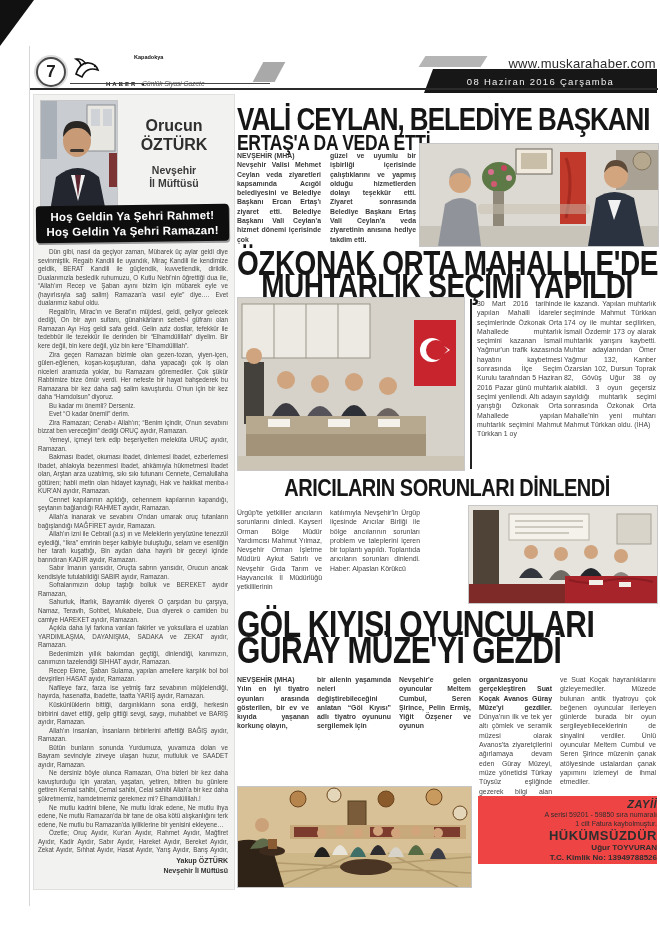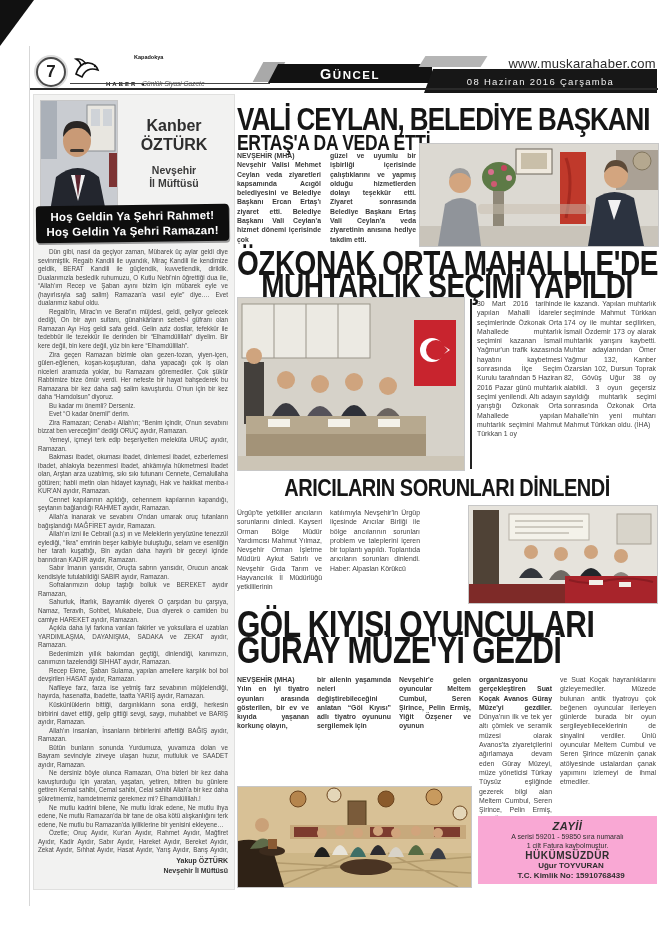--- a/index.html
+++ b/index.html
@@ -82,25 +82,25 @@
   .gol-c4 .intro{font-weight:bold;color:#333;}
 
   
   .photo{display:block;border:1px solid #c7c7c7;}
   .ph-veda{left:419px;top:143px;}
   .ph-ozkonak{left:237px;top:297px;}
   .ph-aricilar{left:468px;top:505px;}
   .ph-gol{left:237px;top:786px;}
 
   
-  .zayi{left:478px;top:816px;width:179px;height:68px;background:#f9a8d4;
-        display:flex;flex-direction:column;align-items:center;justify-content:center;color:#2e2e2e;}
+  .zayi{left:478px;top:796px;width:179px;height:68px;background:#ef4444;
+        display:flex;flex-direction:column;align-items:flex-end;justify-content:center;color:#2e2e2e;}
   .zayi .t{font-size:11px;font-weight:bold;font-style:italic;letter-spacing:0.5px;}
   .zayi .s{font-size:7px;line-height:9px;}
-  .zayi .h{font-size:10px;font-weight:bold;letter-spacing:0.5px;}
+  .zayi .h{font-size:13px;font-weight:bold;letter-spacing:0.5px;}
   .zayi .n{font-size:8px;font-weight:bold;line-height:10px;padding-left:7px;}
 </style>
 </head>
 <body>
 
 <div class="page">
 
   <div class="abs corner" style="left:0;top:0"></div>
   <div class="abs left-edge"></div>
 
@@ -114,23 +114,20 @@
       <path d="M14,8 Q10,2 4,3 Q8,5 9,9" fill="none" stroke="#111" stroke-width="1.4"></path>
       <circle cx="23" cy="10" r="1.2" fill="#111"></circle>
     </svg>
     <span class="region">Kapadokya</span>
     <span class="sub">HABER ●</span>
     <span class="tagline">Günlük Siyasi Gazete</span>
   </div>
   <div class="abs logo-rule"></div>
 
   <div class="abs guncel-accent"></div>
-  <div class="abs guncel">
-    <div class="guncel-text">GÜNCEL</div>
-  </div>
 
   <div class="abs url-stripe"></div>
   <div class="abs url">www.muskarahaber.com</div>
   <div class="abs dateband">
     <span>08 Haziran 2016 Çarşamba</span>
   </div>
   <div class="abs header-rule"></div>
 
   <div class="abs leftcol"></div>
 
@@ -143,21 +140,21 @@
     <rect x="68" y="52" width="8" height="34" fill="#7d3434"></rect>
     <path d="M8,116 L15,76 Q37,58 58,76 L66,116 Z" fill="#23262e"></path>
     <polygon points="30,74 37,100 44,74" fill="#f1f1f1"></polygon>
     <polygon points="34,74 37,96 40,74" fill="#5d2630"></polygon>
     <ellipse cx="36" cy="40" rx="14" ry="16" fill="#c99a76"></ellipse>
     <path d="M22,36 Q22,20 36,20 Q50,20 50,36 Q44,26 36,27 Q28,26 22,36 Z" fill="#2a2624"></path>
     <rect x="29" y="48" width="14" height="3" rx="1.5" fill="#3a332e"></rect>
   </svg>
 
   <div class="abs author">
-    <div class="nm">Kanber
+    <div class="nm">Orucun
 ÖZTÜRK</div>
     <div class="tt">Nevşehir
 İl Müftüsü</div>
   </div>
 
   <div class="abs banner">
     <div>Hoş Geldin Ya Şehri Rahmet!</div>
     <div>Hoş Geldin Ya Şehri Ramazan!</div>
   </div>
 
@@ -336,16 +333,16 @@
     <ellipse cx="34" cy="64" rx="13" ry="5" fill="#3c2b1d"></ellipse>
       <rect x="30" y="52" width="9" height="10" fill="#8a5a33"></rect>
   </svg>
 
   <div class="abs zayi">
     <div class="t">ZAYİİ</div>
     <div class="s">A serisi 59201 - 59850 sıra numaralı</div>
     <div class="s">1 cilt Fatura kaybolmuştur.</div>
     <div class="h">HÜKÜMSÜZDÜR</div>
     <div class="n">Uğur TOYVURAN</div>
-    <div class="n">T.C. Kimlik No: 15910768439</div>
+    <div class="n">T.C. Kimlik No: 13949788526</div>
   </div>
 
 </div>
 
 </body></html>

